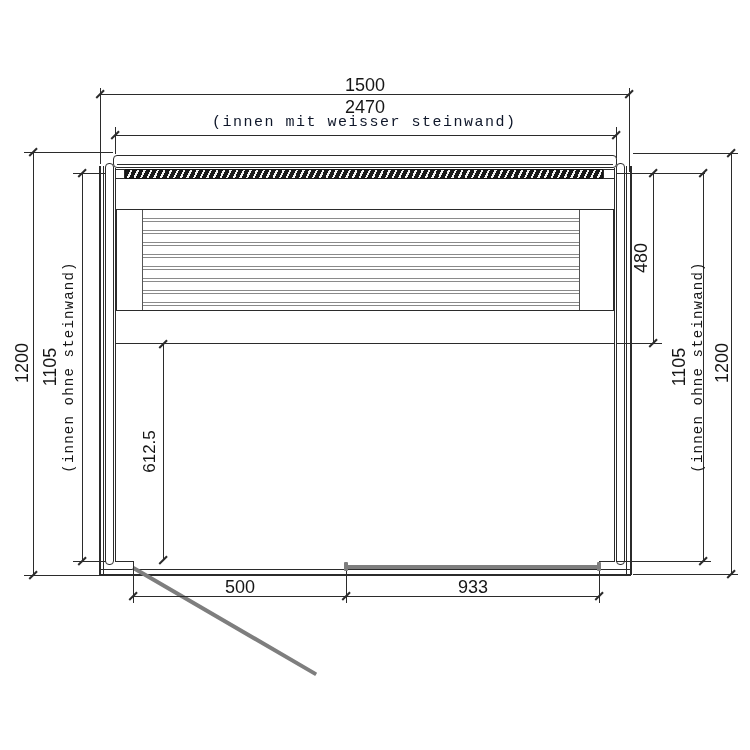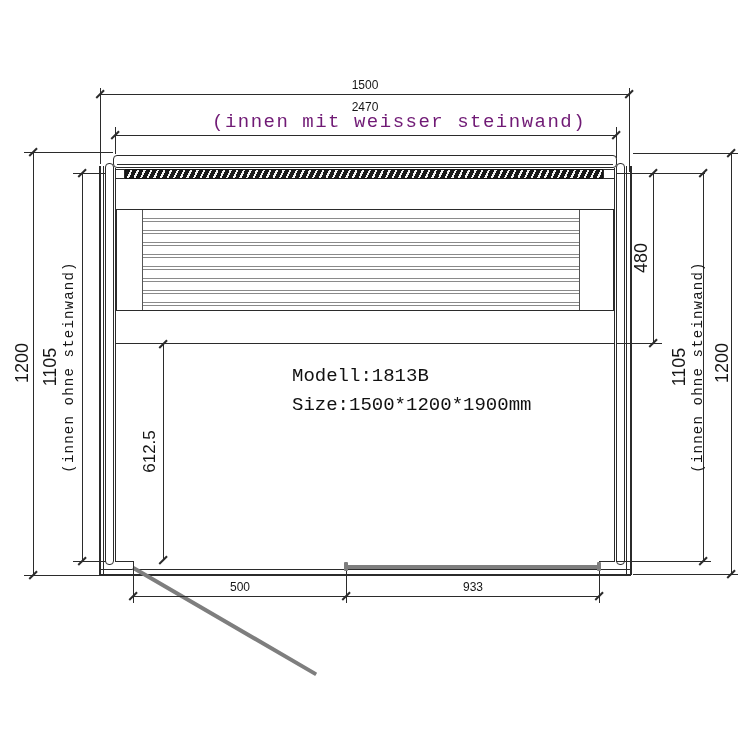--- a/index.html
+++ b/index.html
@@ -4,24 +4,24 @@
 <style>
   html,body{margin:0;padding:0;background:#fff;}
   #canvas{
     position:relative;width:750px;height:750px;background:var(--bg,#fff);
     font-family:"Liberation Sans",sans-serif;color:#1a1a1a;overflow:hidden;
   }
   .h{position:absolute;background:var(--line,#2b2b2b);height:1px;}
   .v{position:absolute;background:var(--line,#2b2b2b);width:1px;}
   .tick{position:absolute;width:11px;height:1.6px;background:var(--line,#2b2b2b);
         transform:translate(-50%,-50%) rotate(-45deg);}
-  .num{position:absolute;font-size:12px;line-height:18px;text-align:center;
+  .num{position:absolute;font-size:18px;line-height:18px;text-align:center;
        font-family:"Liberation Sans",sans-serif;color:#161616;}
-  .note{position:absolute;font-size:19px;line-height:17px;text-align:center;white-space:nowrap;
-        font-family:"Liberation Mono","DejaVu Sans Mono",monospace;letter-spacing:1.5px;color:#701a75;}
+  .note{position:absolute;font-size:15px;line-height:17px;text-align:center;white-space:nowrap;
+        font-family:"Liberation Mono","DejaVu Sans Mono",monospace;letter-spacing:1.5px;color:#0f172a;}
   .vlabel{position:absolute;display:flex;flex-direction:column;align-items:center;justify-content:center;
           transform:rotate(-90deg);white-space:nowrap;}
   .vlabel .dnum{font-size:18px;line-height:19px;font-family:"Liberation Sans",sans-serif;color:#161616;}
   .vlabel .dnote{font-size:14px;line-height:18px;font-family:"Liberation Mono","DejaVu Sans Mono",monospace;
                  letter-spacing:1.2px;color:#161616;}
   .box{position:absolute;border:1px solid var(--line,#2b2b2b);background:#fff;box-sizing:border-box;}
   .panel{border-radius:4px;}
   .hatch{position:absolute;box-sizing:border-box;border:1px solid #141414;
          background:repeating-linear-gradient(115deg,#191919 0 4px,#f4f4f4 4px 6px);}
   .slats{position:absolute;box-sizing:border-box;border-left:1px solid #555;border-right:1px solid #555;
@@ -139,18 +139,14 @@
   <div class="v" style="left:346px;top:571px;height:32px;"></div>
   <div class="v" style="left:599px;top:571px;height:32px;"></div>
   <div class="h" style="left:133px;top:596px;width:213px;"></div>
   <div class="h" style="left:346px;top:596px;width:253px;"></div>
   <div class="tick" style="left:133px;top:596px;"></div>
   <div class="tick" style="left:346px;top:596px;"></div>
   <div class="tick" style="left:599px;top:596px;"></div>
   <div class="num" style="left:190px;top:578px;width:100px;">500</div>
   <div class="num" style="left:423px;top:578px;width:100px;">933</div>
 
-  <div style="position:absolute;left:292px;top:362px;width:260px;font-family:'Liberation Mono','DejaVu Sans Mono',monospace;font-size:19px;line-height:29px;color:#111;">
-    <div>Modell:1813B</div>
-    <div>Size:1500*1200*1900mm</div>
-  </div>
 
 </div>
 
 </body></html>

